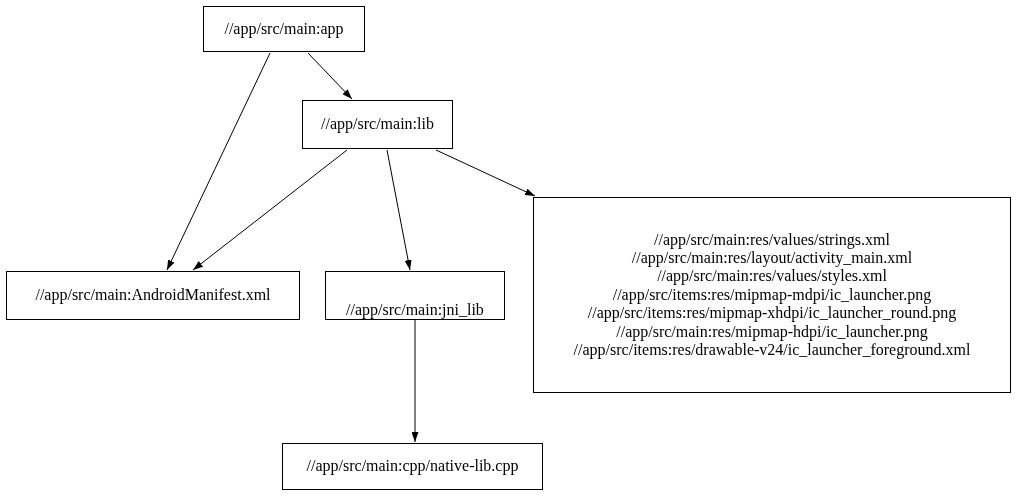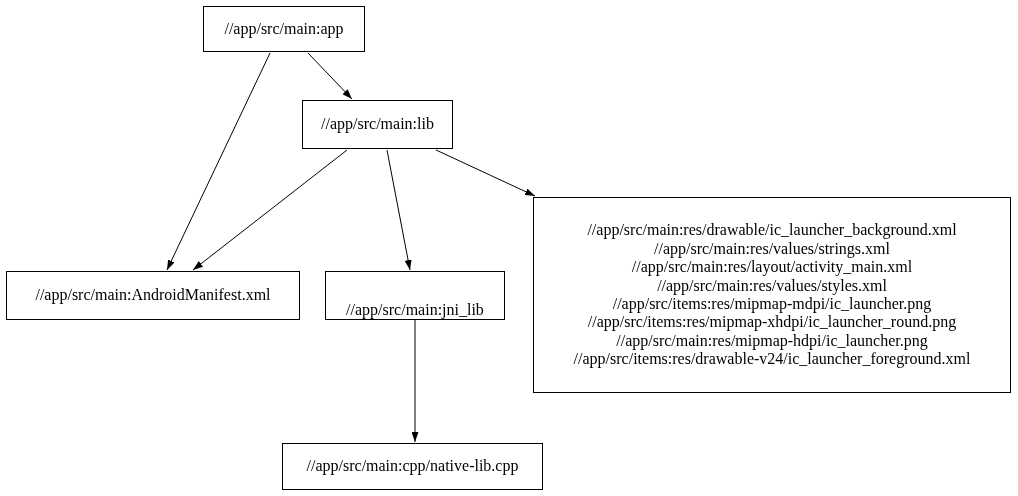--- a/index.html
+++ b/index.html
@@ -82,21 +82,20 @@
 
   <div class="node" id="node-manifest">
     <span>//app/src/main:AndroidManifest.xml</span>
   </div>
 
   <div class="node" id="node-jni-lib">
     <span>//app/src/main:jni_lib</span>
   </div>
 
   <div class="node multiline" id="node-res-group">
-    <div>//app/src/main:res/drawable/ic_launcher_background.xml</div>
     <div>//app/src/main:res/values/strings.xml</div>
     <div>//app/src/main:res/layout/activity_main.xml</div>
     <div>//app/src/main:res/values/styles.xml</div>
     <div>//app/src/items:res/mipmap-mdpi/ic_launcher.png</div>
     <div>//app/src/items:res/mipmap-xhdpi/ic_launcher_round.png</div>
     <div>//app/src/main:res/mipmap-hdpi/ic_launcher.png</div>
     <div>//app/src/items:res/drawable-v24/ic_launcher_foreground.xml</div>
   </div>
 
   <div class="node" id="node-native-lib-cpp">

